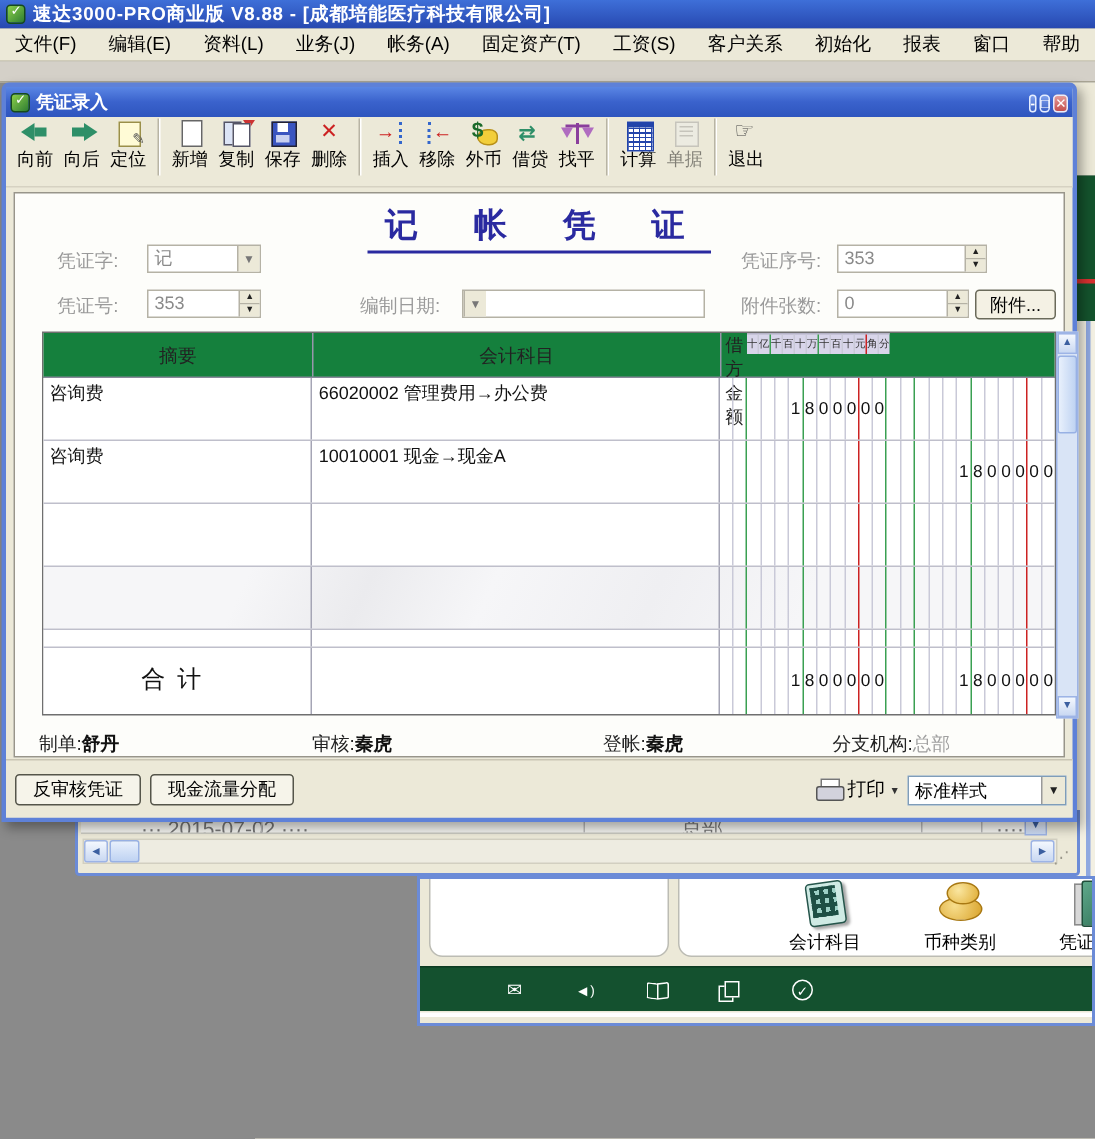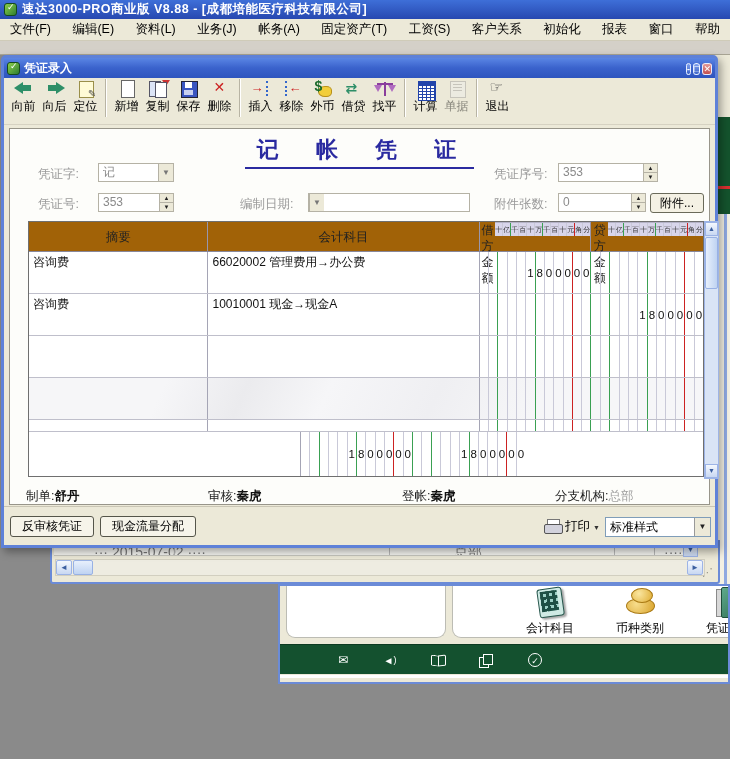--- a/index.html
+++ b/index.html
@@ -117,21 +117,21 @@
   .ffield{position:absolute;height:19px;background:#fff;border:1px solid #B5B2A5;display:flex}
   .fval{flex:1;font-size:12px;color:#8A8A8A;line-height:17px;padding-left:4px;overflow:hidden;white-space:nowrap}
   .dd{width:15px;background:#ECE9D8;border-left:1px solid #B5B2A5;color:#777;font-size:8px;line-height:17px;text-align:center}
   .spin{width:14px;border-left:1px solid #B5B2A5;display:flex;flex-direction:column}
   .spin span{flex:1;background:#ECE9D8;font-size:6px;line-height:8px;text-align:center;color:#222}
   .spin span:first-child{border-bottom:1px solid #B5B2A5}
   .attach-btn{position:absolute;height:20px;background:#F4F1E4;border:1px solid #6A6A5A;border-radius:3px;font-size:12px;text-align:center;line-height:18px;color:#000}
 
   
   .vtable{position:absolute;left:18px;top:92px;width:676px;border:1px solid #6F6F6F;background:#fff}
-  .thead{display:flex;height:30px;background:#a16207;border-bottom:1px solid #88879A}
+  .thead{display:flex;height:30px;background:#15803d;border-bottom:1px solid #88879A}
   .th-sum{width:180px;border-right:1px solid #9896AC;text-align:center;line-height:30px;font-size:12.5px;color:#222}
   .th-acc{width:272px;border-right:1px solid #9896AC;text-align:center;line-height:30px;font-size:12.5px;color:#222}
   .th-amt{width:112px;border-right:1px solid #9896AC;display:flex;flex-direction:row}
   .th-amt:last-child{border-right:none}
   .th-amt .tt{height:16px;text-align:center;font-size:12px;line-height:16px;color:#222}
   .amt{display:flex;flex:1;height:100%}
   .amt .c{flex:1;border-left:1px solid #C9C9D8;text-align:center;overflow:hidden;display:flex;align-items:center;justify-content:center}
   .amt .c:first-child{border-left:none}
   .amt .c:nth-child(1){border-left:none}
   .amt .c:nth-child(3),.amt .c:nth-child(7){border-left-color:#3AA052}
@@ -407,39 +407,20 @@
                 <span class="c">万</span>
                 <span class="c">千</span>
                 <span class="c">百</span>
                 <span class="c">十</span>
                 <span class="c">元</span>
                 <span class="c">角</span>
                 <span class="c">分</span>
               </div>
             </div>
         </div>
-        <div class="th-amt">
-          <div class="tt">贷方金额</div>
-          <div id="credit-units">
-              <div class="amt head">
-                <span class="c">十</span>
-                <span class="c">亿</span>
-                <span class="c">千</span>
-                <span class="c">百</span>
-                <span class="c">十</span>
-                <span class="c">万</span>
-                <span class="c">千</span>
-                <span class="c">百</span>
-                <span class="c">十</span>
-                <span class="c">元</span>
-                <span class="c">角</span>
-                <span class="c">分</span>
-              </div>
-            </div>
-        </div>
       </div>
       <div id="tbody">
           <div class="trow">
             <div class="c-sum">咨询费</div>
             <div class="c-acc">66020002 管理费用→办公费</div>
             <div class="c-amt c-debit">
               <div class="amt">
                 <span class="c"></span>
                 <span class="c"></span>
                 <span class="c"></span>
@@ -609,20 +590,23 @@
                 <span class="c"></span>
                 <span class="c"></span>
                 <span class="c"></span>
                 <span class="c"></span>
                 <span class="c"></span>
                 <span class="c"></span>
               </div>
             </div>
           </div>
           <div class="trow total">
+            <div class="c-sum">
+              <span class="total-label">合计</span>
+            </div>
             <div class="c-acc"></div>
             <div class="c-amt c-debit">
               <div class="amt">
                 <span class="c"></span>
                 <span class="c"></span>
                 <span class="c"></span>
                 <span class="c"></span>
                 <span class="c"></span>
                 <span class="c">1</span>
                 <span class="c">8</span>

